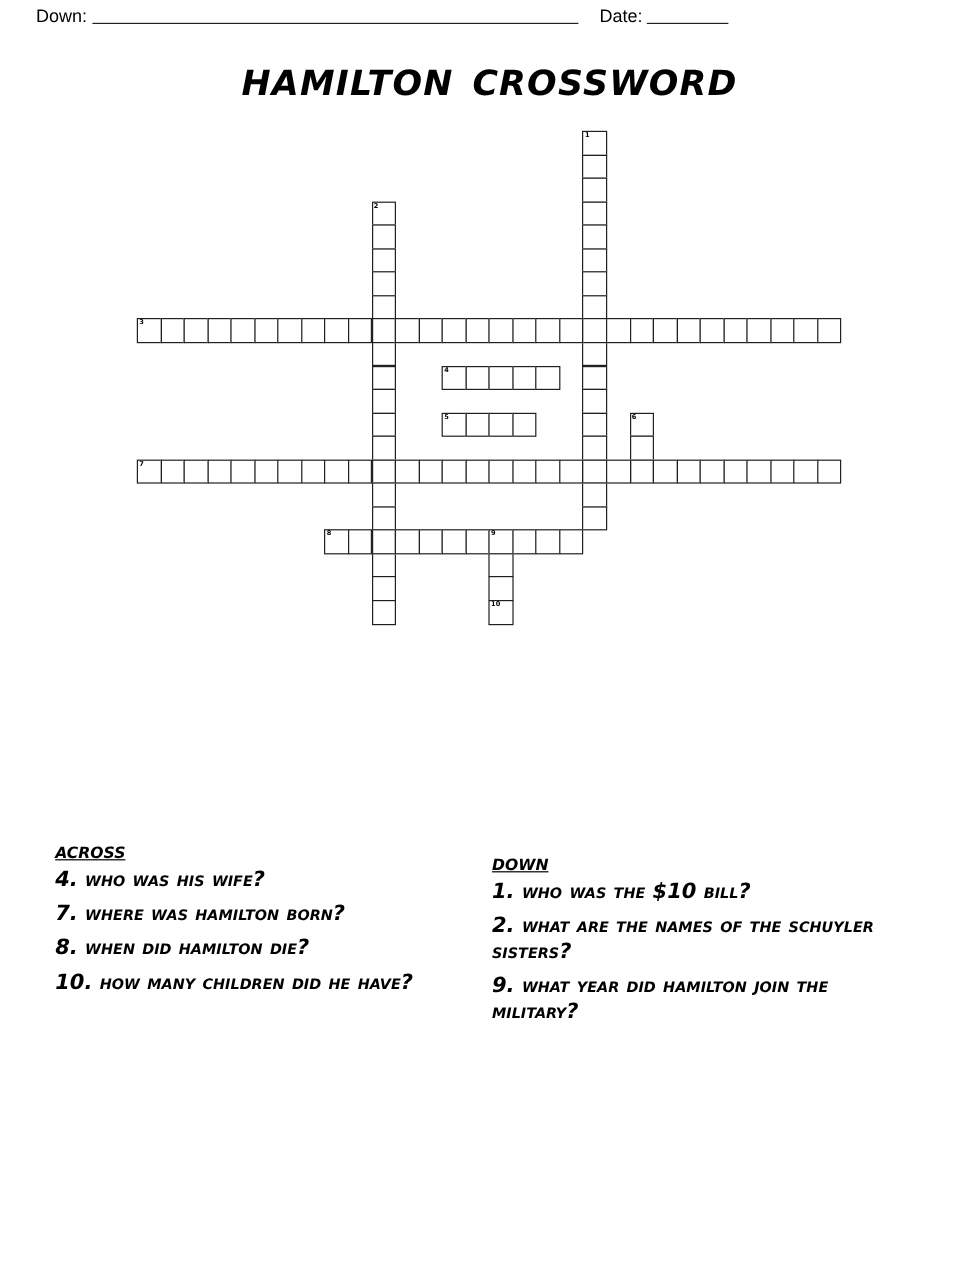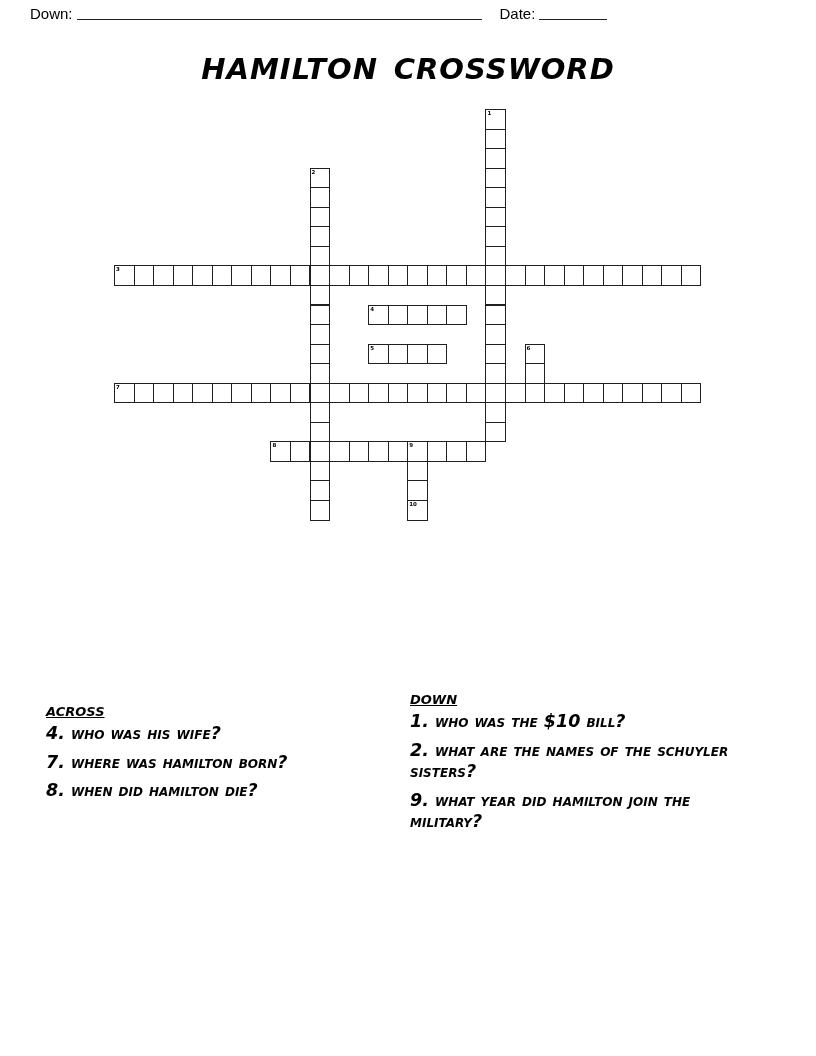--- a/index.html
+++ b/index.html
@@ -97,21 +97,21 @@
     font-family: "DejaVu Sans", sans-serif;
     font-weight: bold;
     font-style: italic;
     font-variant: small-caps;
     text-transform: lowercase;
     font-size: 17.5px;
     line-height: 1.23;
     color: #000;
   }
   #across-col { left: 46px; top: 698px; width: 345px; }
-  #down-col   { left: 410px; top: 686px; width: 340px; }
+  #down-col   { left: 410px; top: 708px; width: 340px; }
 
   .clue-heading {
     font-size: 19px;
     text-decoration: underline;
     margin-bottom: 2px;
     display: block;
   }
   .clue-item {
     display: block;
     margin-bottom: 7px;
@@ -274,20 +274,24 @@
     <span>who was his wife?</span>
   </span>
   <span class="clue-item">
     <span>7.</span>
     <span>Where was Hamilton born?</span>
   </span>
   <span class="clue-item">
     <span>8.</span>
     <span>when did Hamilton die?</span>
   </span>
+  <span class="clue-item">
+    <span>10.</span>
+    <span>How many children did he have?</span>
+  </span>
 </div>
 
 <div class="clue-col" id="down-col">
   <span class="clue-heading">Down</span>
   <span class="clue-item">
     <span>1.</span>
     <span>who was the $10 bill?</span>
   </span>
   <span class="clue-item">
     <span>2.</span>

